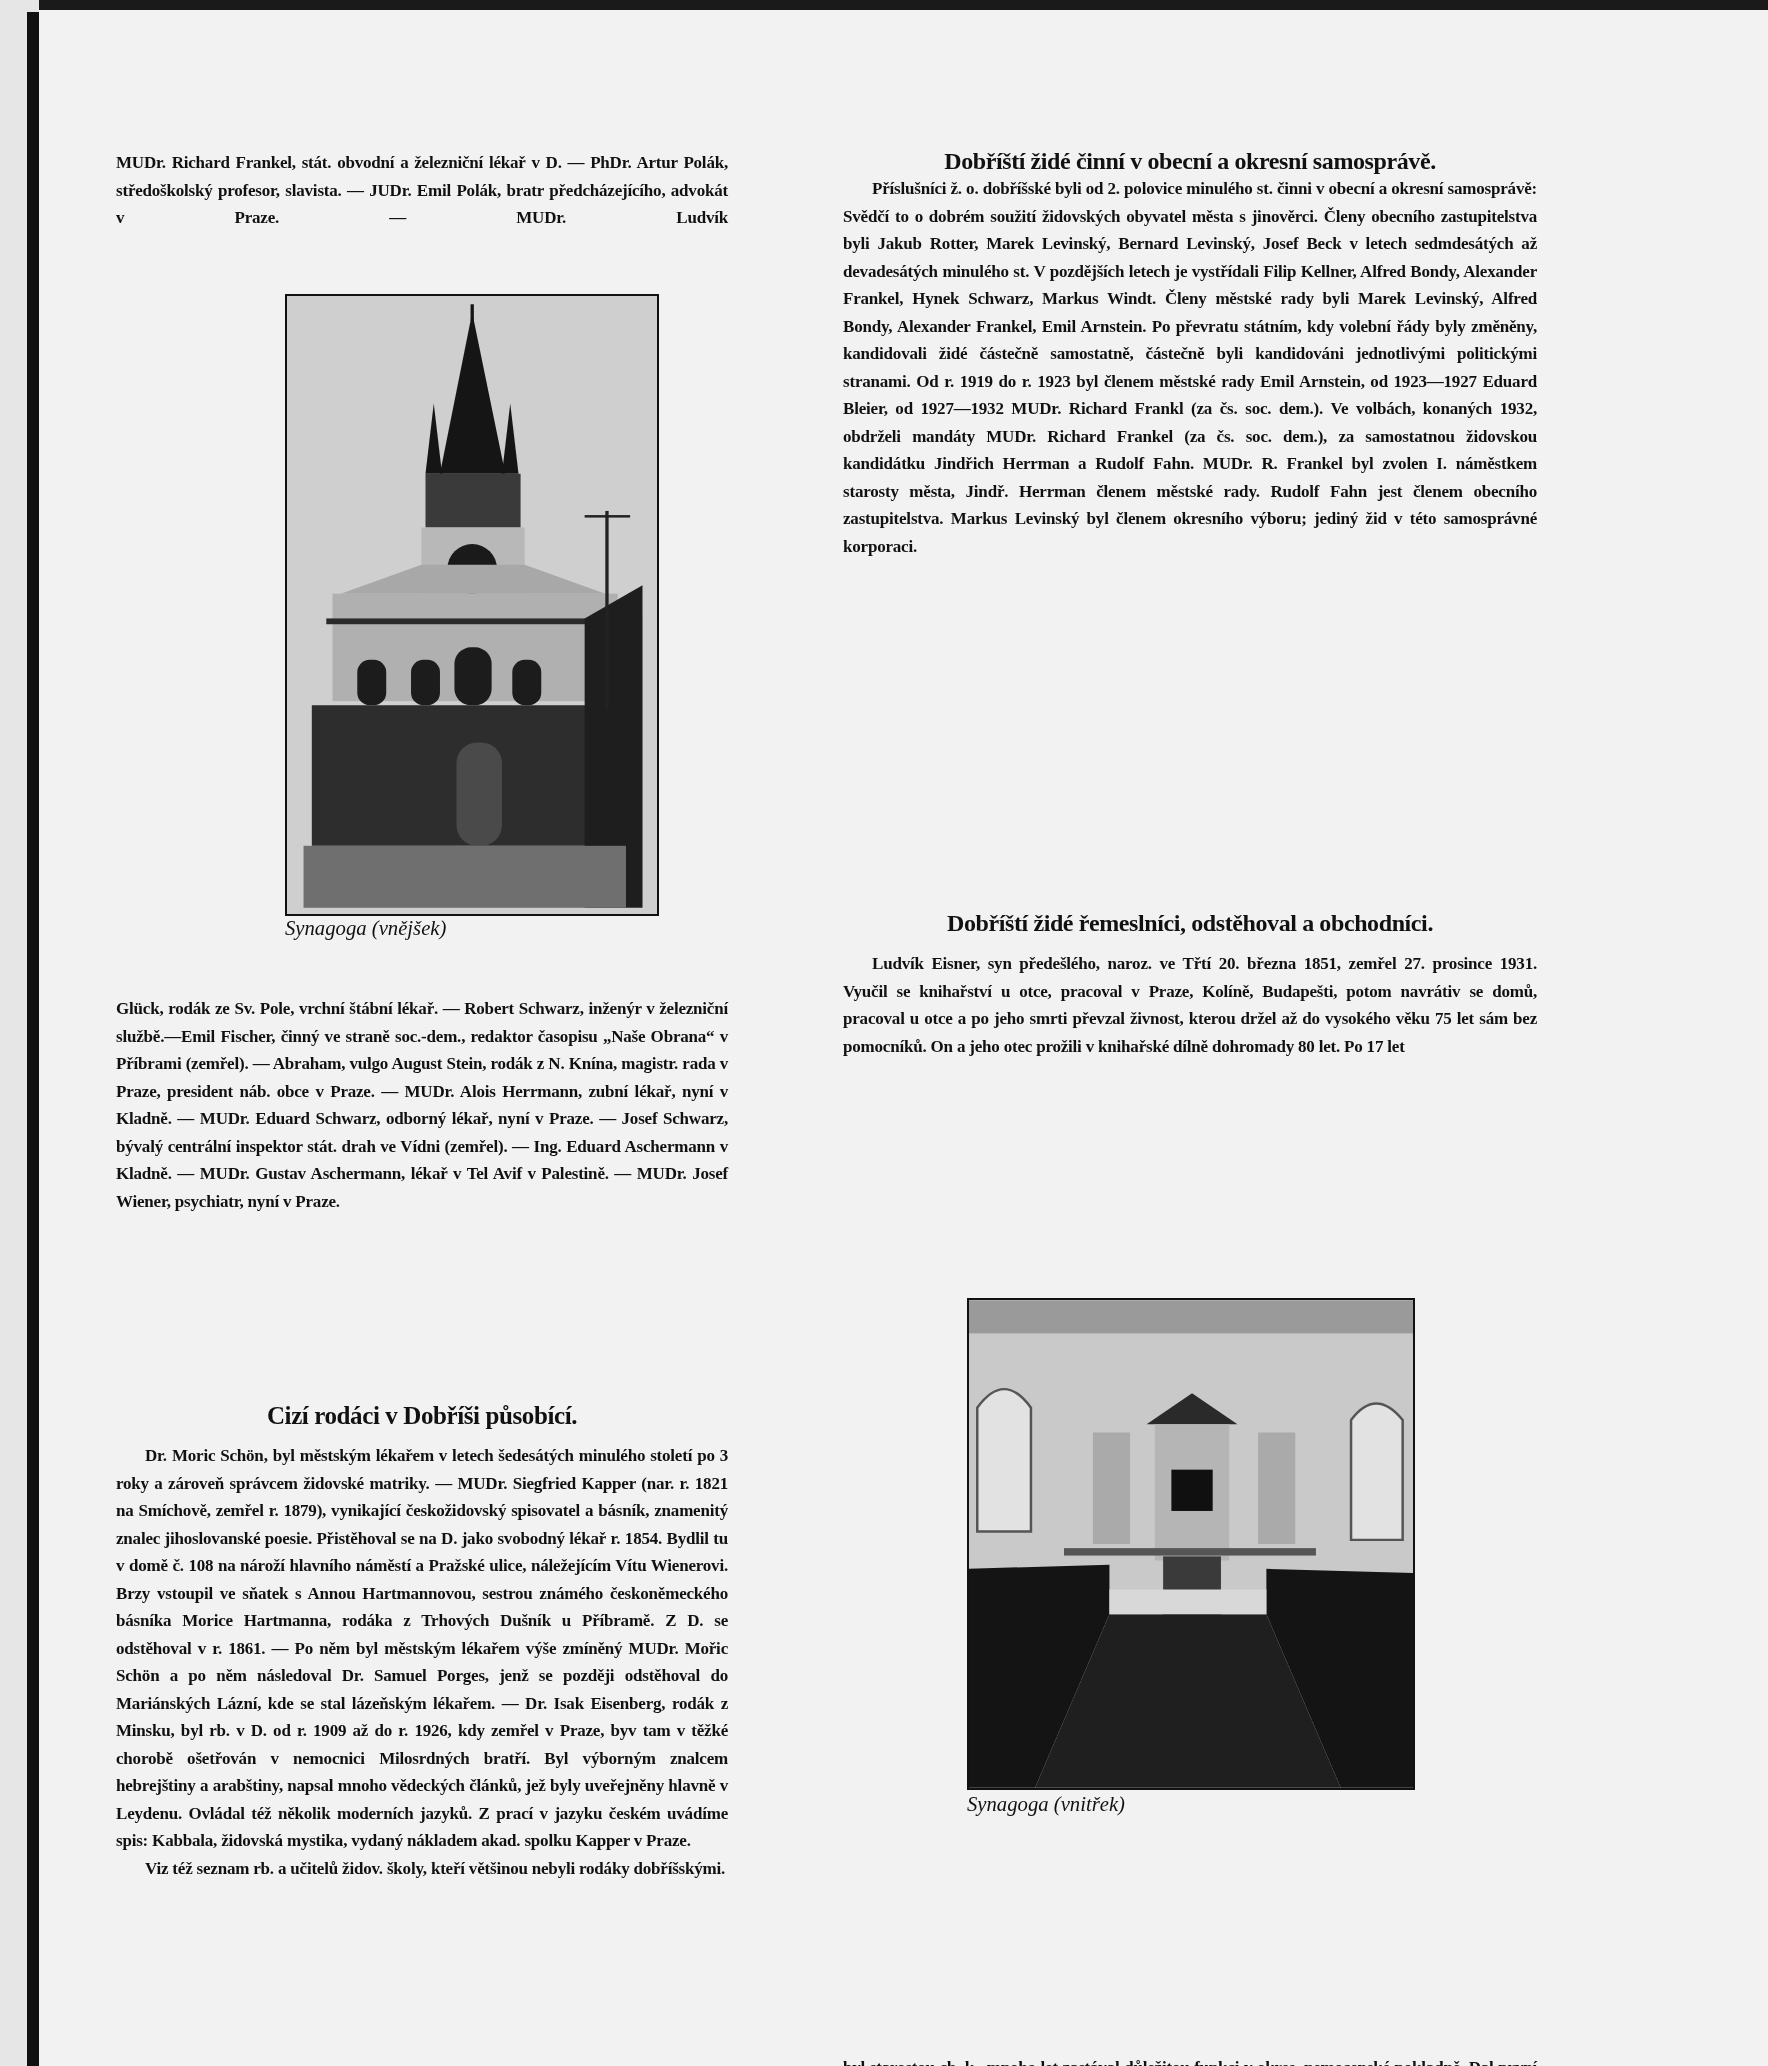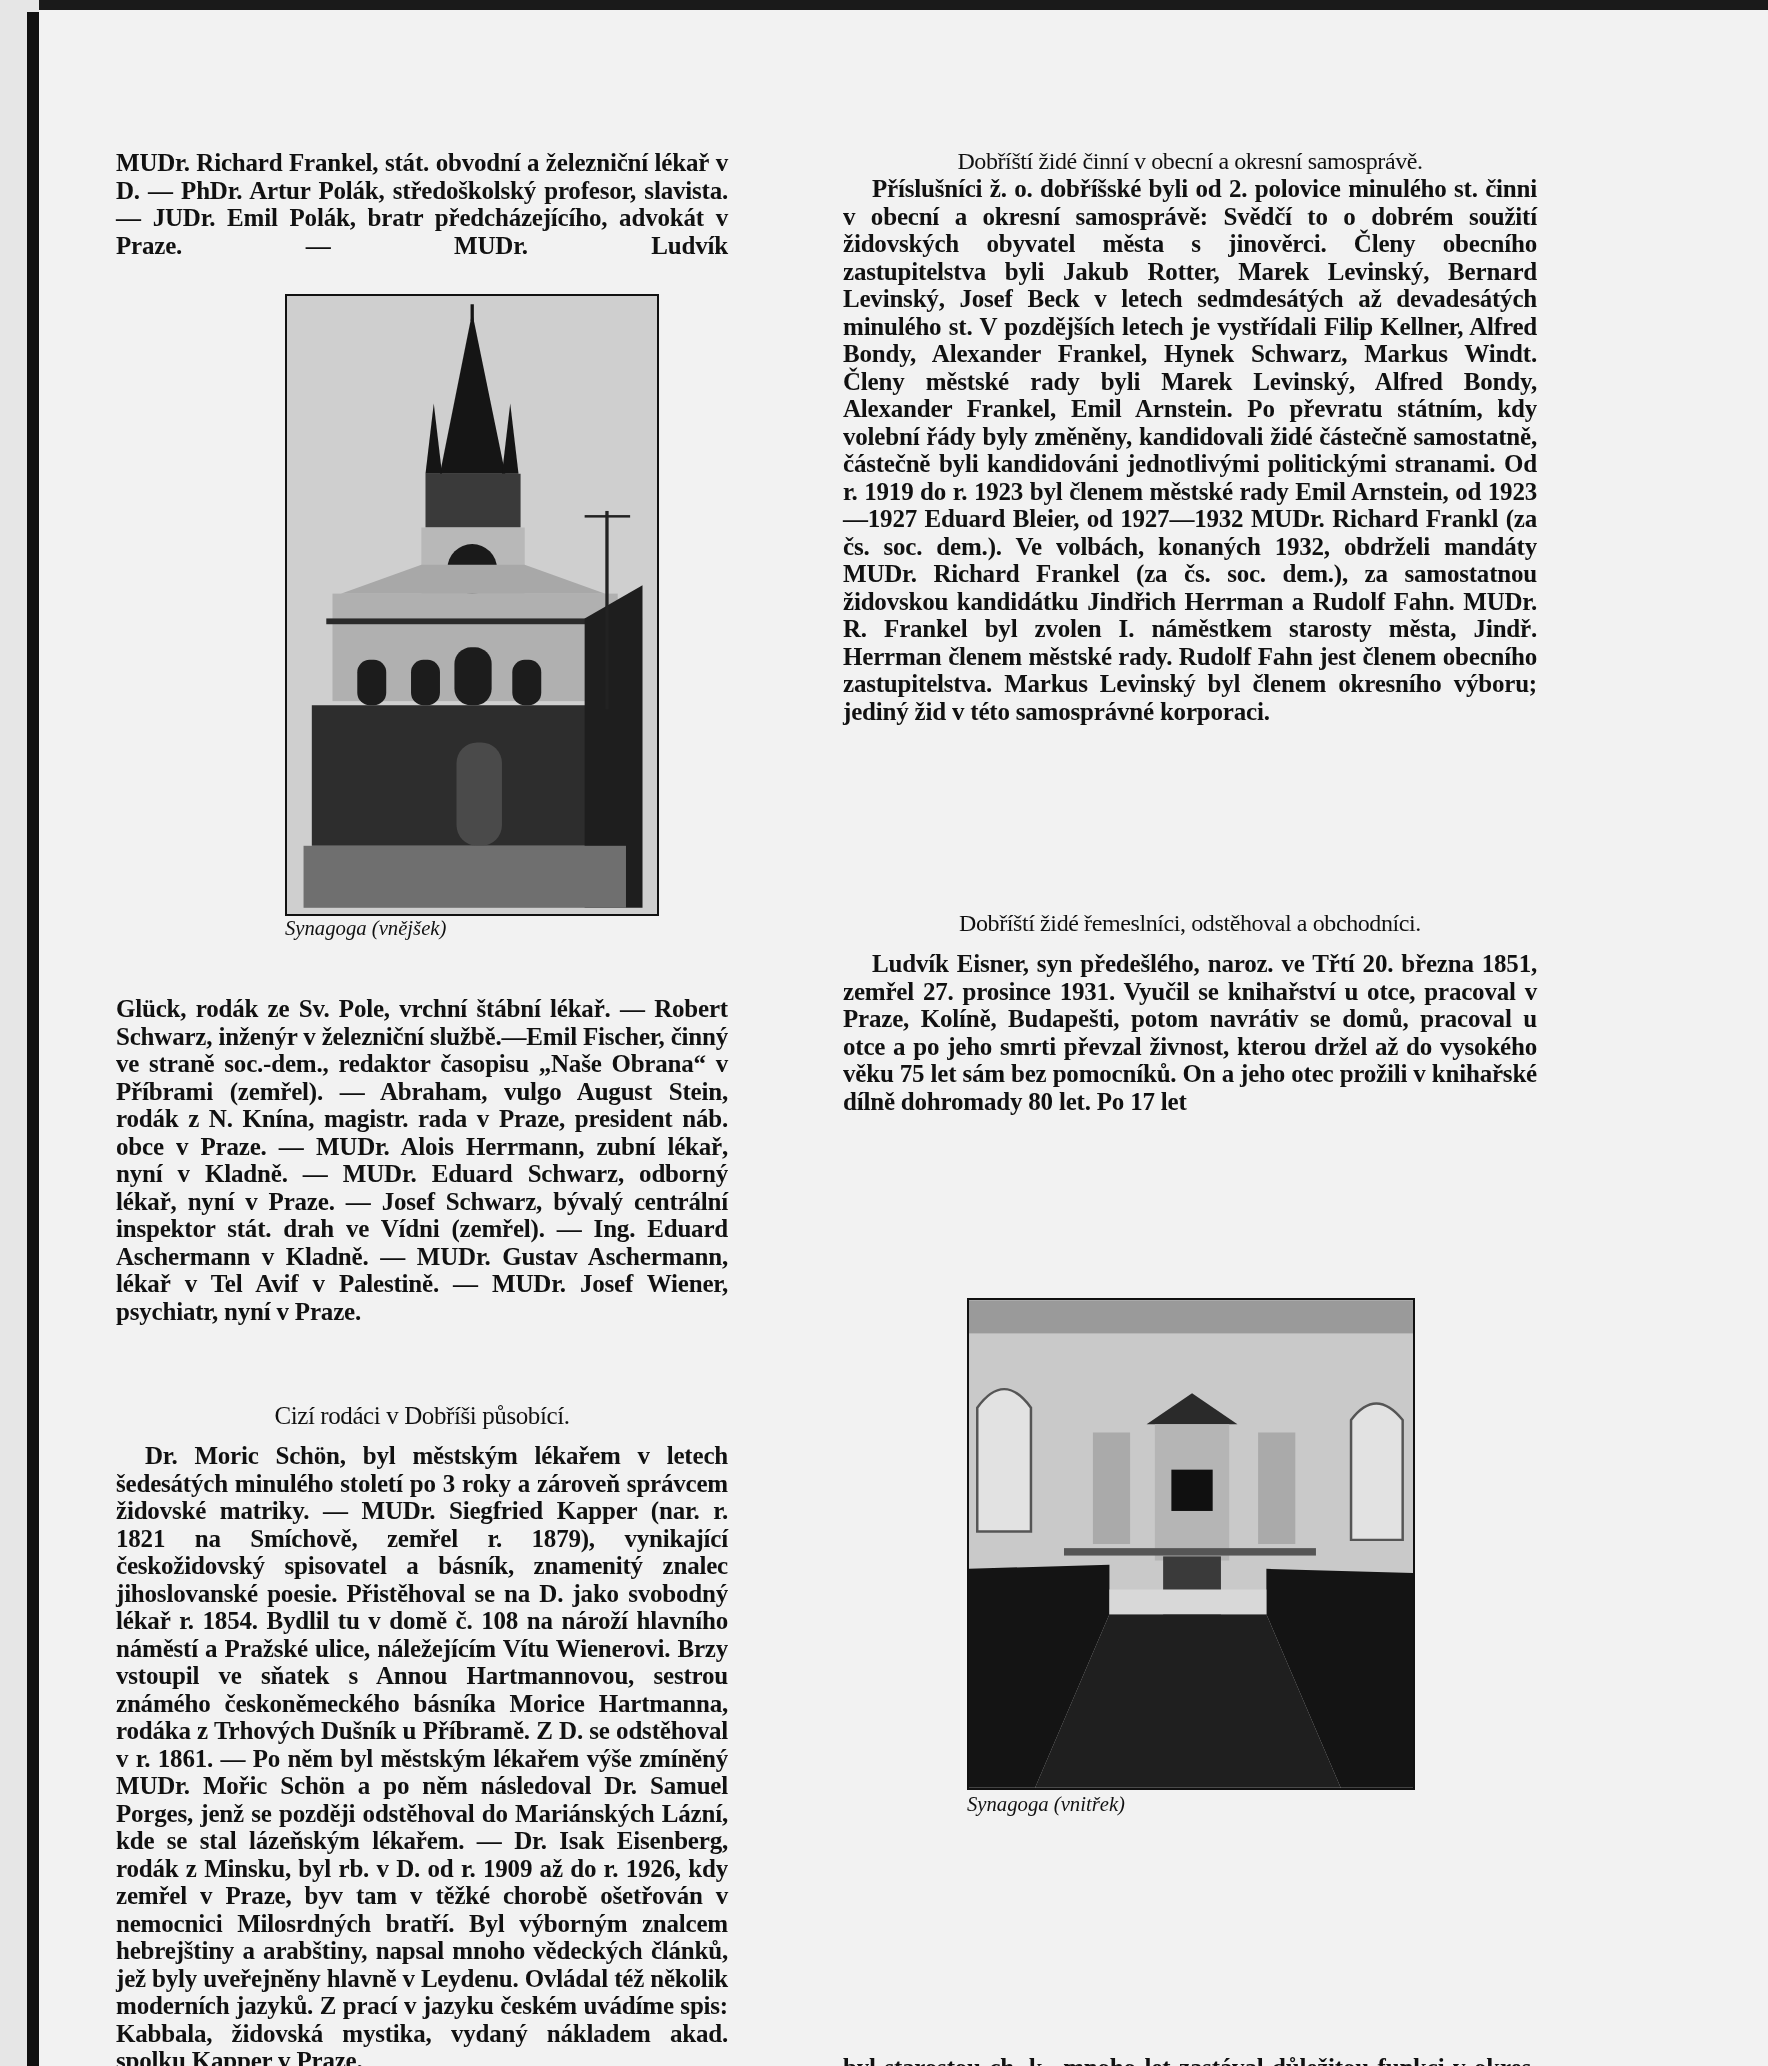--- a/index.html
+++ b/index.html
@@ -10,30 +10,30 @@
     color: #111;
   }
   .page {
     position: absolute; left: 39px; top: 10.3px; width: 1729px; height: 2382px;
     background: #f2f2f2;
   }
   .left-edge { position: absolute; left: 0; top: 0; width: 39px; height: 2393px; background: #e6e6e6; }
   .left-edge-line { position: absolute; left: 27px; top: 12.4px; width: 11.6px; height: 2380px; background: #111; }
   .col {
     position: absolute;
-    font-size: 25px; line-height: 27.5px;
+    font-size: 17px; line-height: 27.5px;
     text-align: justify; font-weight: bold;
     letter-spacing: -0.2px;
   }
   .col p { margin: 0; }
   .col p.ind { text-indent: 29px; }
   .col-left { left: 116px; width: 612px; }
   .col-right { left: 843px; width: 694px; }
   .heading {
-    font-weight: normal; font-size: 25px; line-height: 29px; text-align: center;
+    font-weight: bold; font-size: 25px; line-height: 29px; text-align: center;
     letter-spacing: -0.4px; white-space: nowrap;
   }
   .caption {
     position: absolute; font-style: italic; font-size: 20.7px; text-align: left;
     font-family: "Liberation Serif", serif;
   }
   .photo {
     position: absolute; border: 2.5px solid #111; background: #d8d8d8; overflow: hidden;
   }
 </style>

